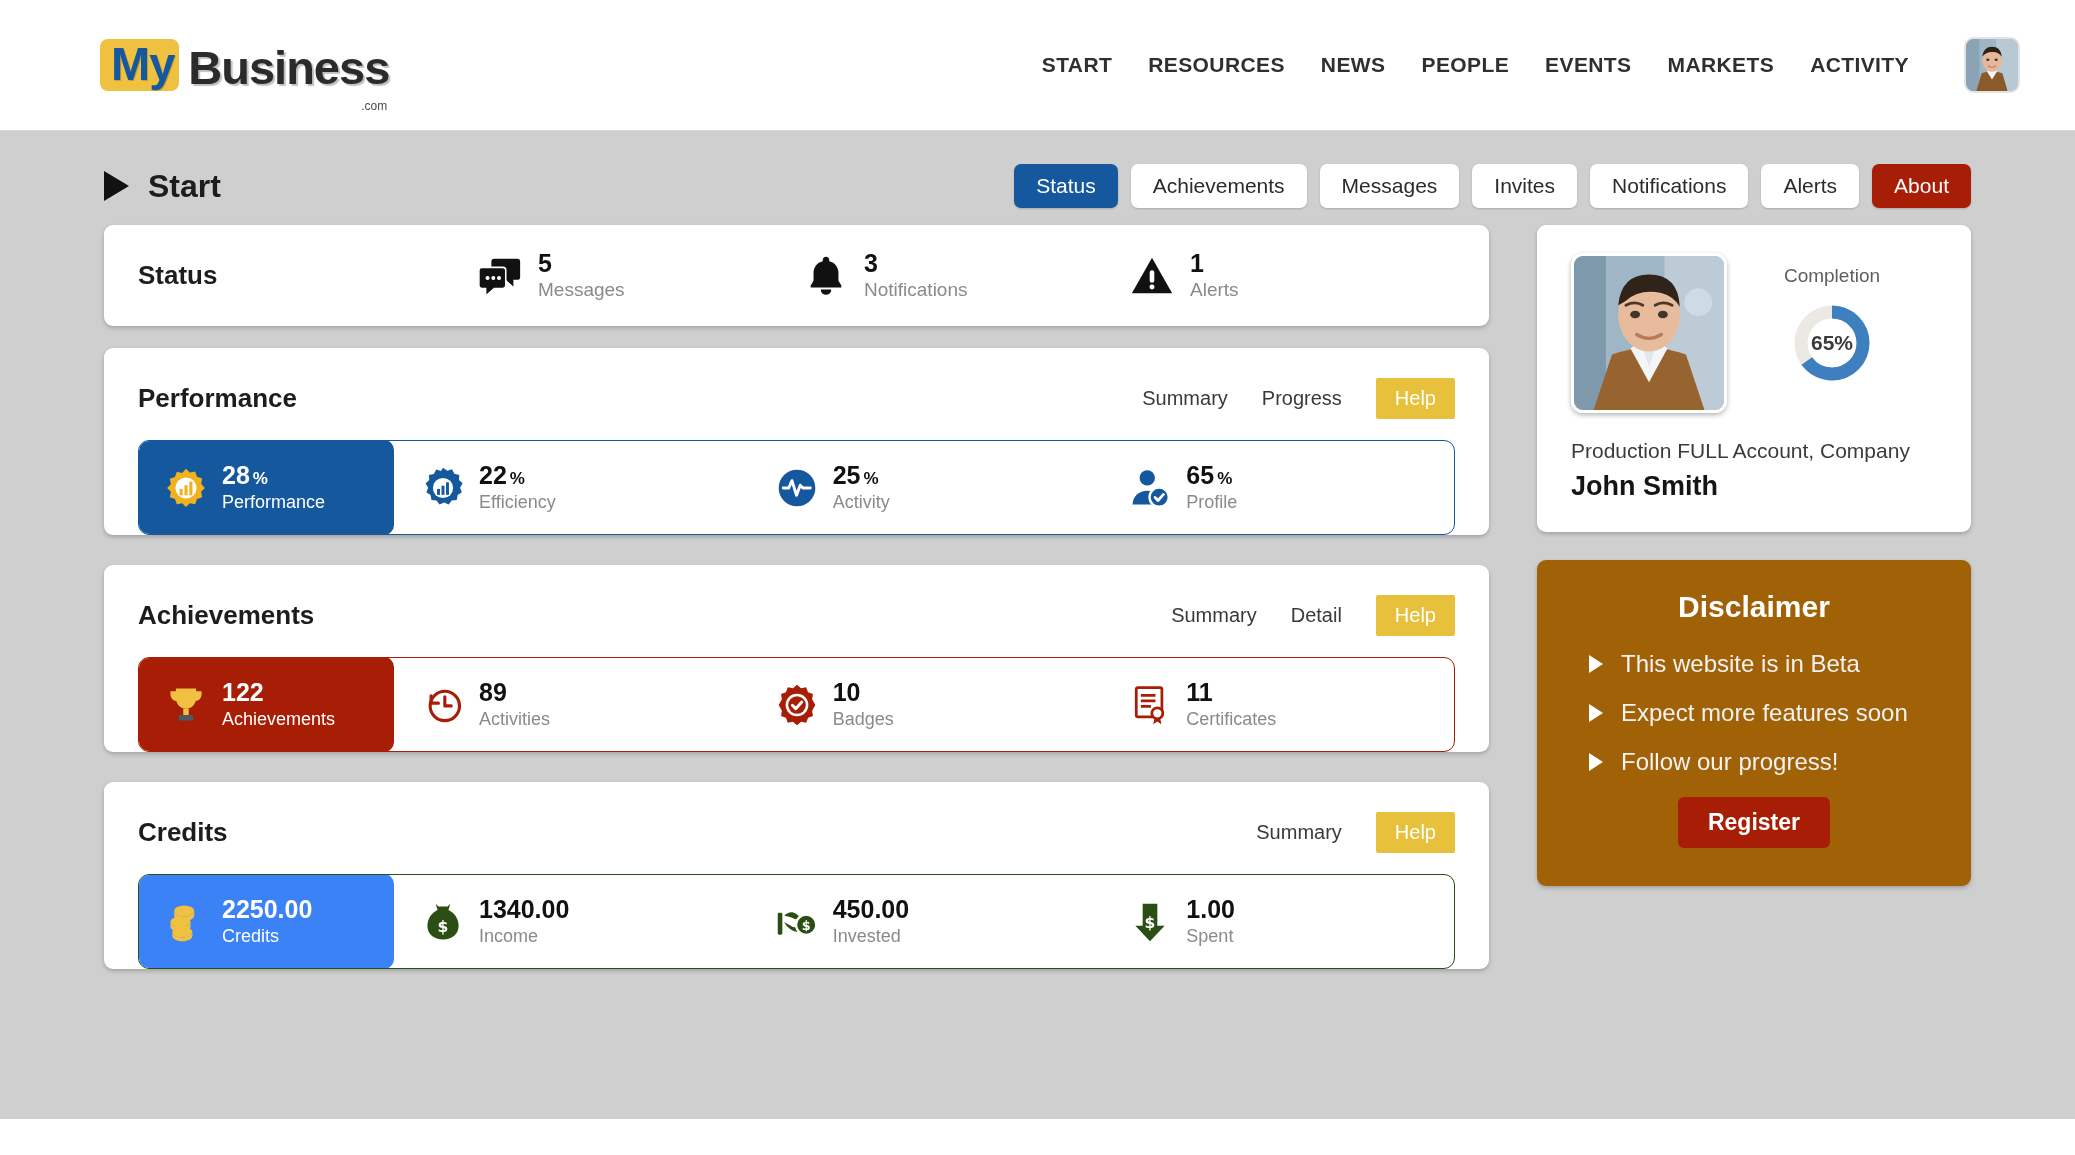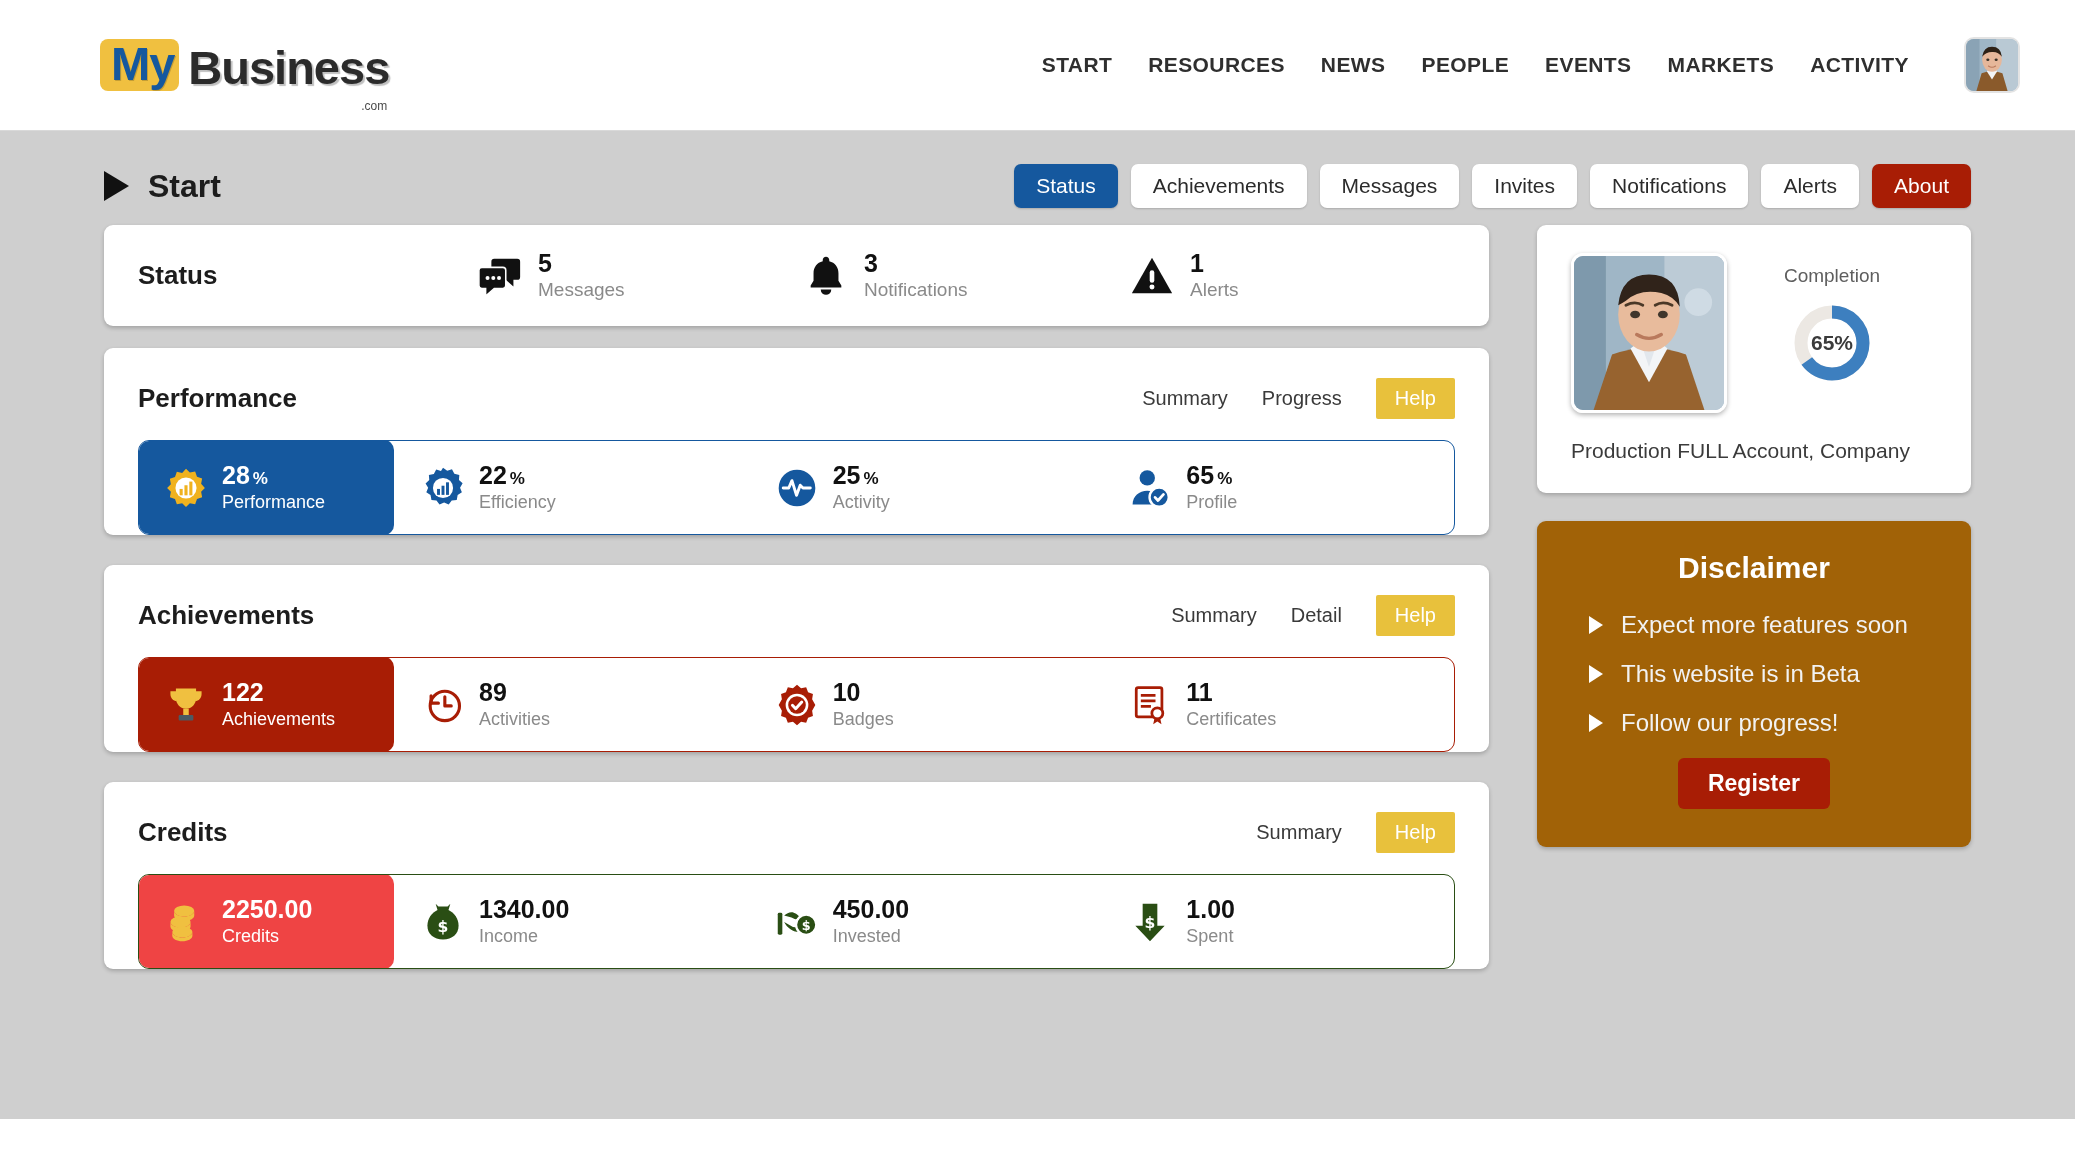--- a/index.html
+++ b/index.html
@@ -216,21 +216,21 @@
     flex: 1 1 0;
   }
   .metric.lead {
     flex: 0 0 256px;
     border-radius: 10px;
     margin: -1px;
     padding-left: 26px;
   }
   .metric.lead.blue  { background: #15589e; }
   .metric.lead.red   { background: #a81d05; }
-  .metric.lead.green { background: #ef4444; }
+  .metric.lead.green { background: #3b82f6; }
 
   .m-ico { width: 44px; height: 44px; flex: 0 0 44px; }
   .m-val { font-size: 25px; font-weight: bold; color: #111; line-height: 1.05; }
   .m-val .pct { font-size: 17px; font-weight: bold; margin-left: 3px; }
   .m-lbl { font-size: 18px; color: #8a8a8a; margin-top: 3px; }
   .metric.lead .m-val, .metric.lead .m-lbl { color: #ffffff; }
 
   
   .profile-card {
     background: #fff;
@@ -637,35 +637,36 @@
             <div class="donut">
               <svg width="84" height="84" viewBox="0 0 84 84">
                 <circle cx="42" cy="42" r="31" fill="none" stroke="#ece8e3" stroke-width="13"></circle>
                 <circle id="donut-arc" cx="42" cy="42" r="31" fill="none" stroke="#3d7fbf" stroke-width="13" stroke-dasharray="126.6 68.2" stroke-linecap="butt"></circle>
               </svg>
               <div class="donut-val">65%</div>
             </div>
           </div>
         </div>
         <div class="pf-account">Production FULL Account, Company</div>
+        <div class="pf-name">John Smith</div>
       </div>
 
       <div class="disclaimer">
         <div class="dc-title">Disclaimer</div>
 
+        <div class="dc-item">
+          <div class="dc-bullet"></div>
+          <div class="dc-text">This website is in Beta</div>
+        </div>
         <div class="dc-item">
           <div class="dc-bullet"></div>
           <div class="dc-text">Expect more features soon</div>
         </div>
         <div class="dc-item">
           <div class="dc-bullet"></div>
-          <div class="dc-text">This website is in Beta</div>
-        </div>
-        <div class="dc-item">
-          <div class="dc-bullet"></div>
           <div class="dc-text">Follow our progress!</div>
         </div>
 
         <button class="register-btn">Register</button>
       </div>
 
     </div>
 
   </div>
 </div>

